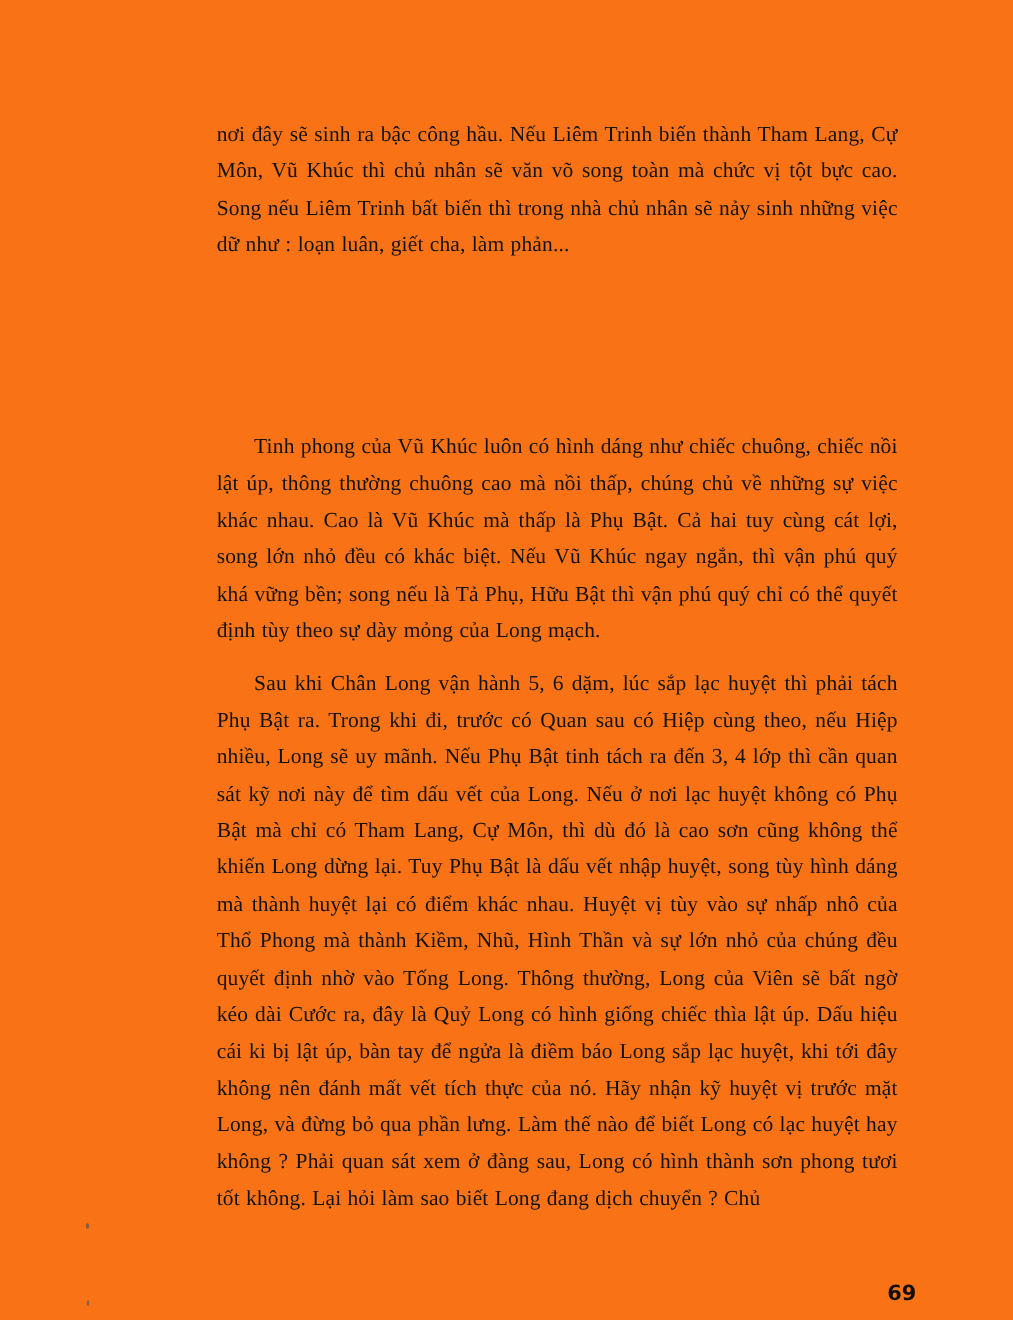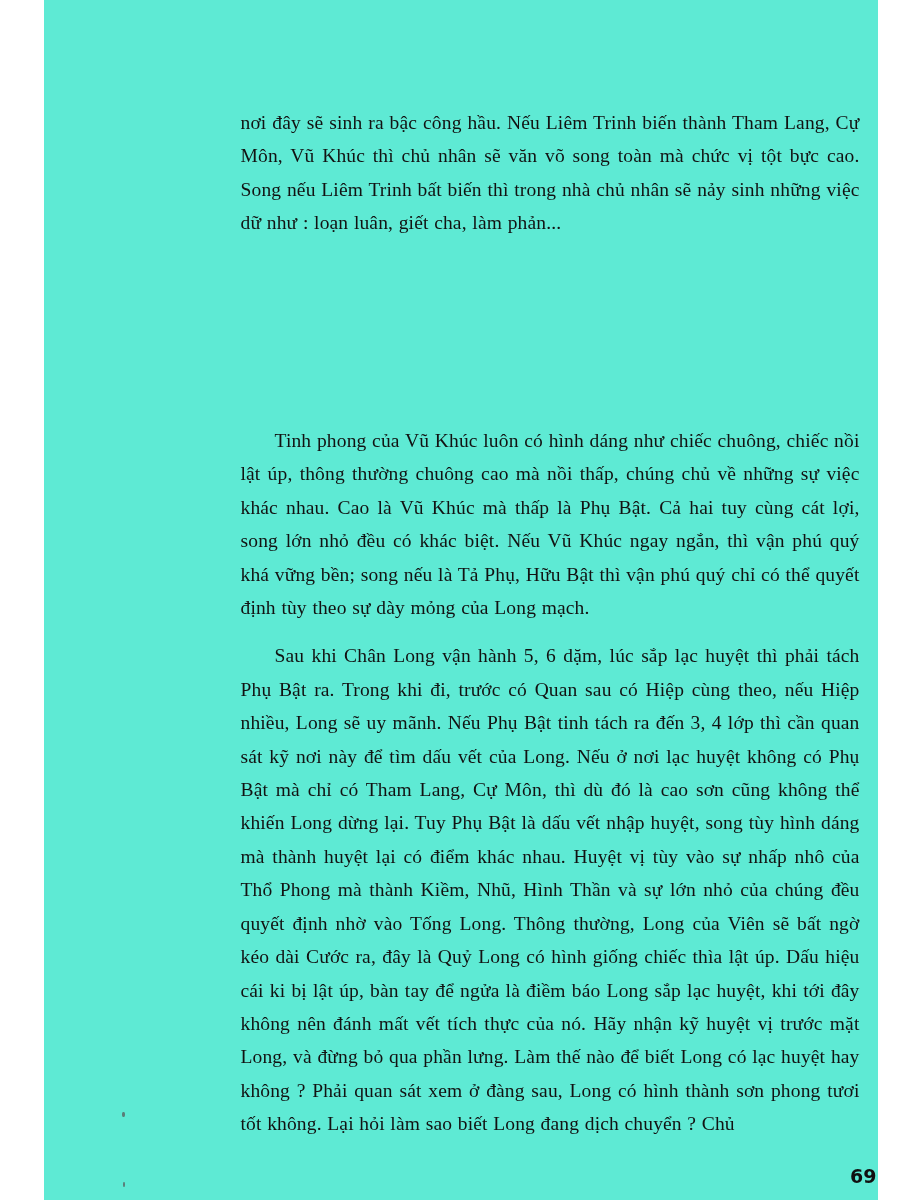--- a/index.html
+++ b/index.html
@@ -4,24 +4,24 @@
 <title>Scanned Book Page 69</title>
 <style>
   html, body {
     margin: 0;
     padding: 0;
     background: #ffffff;
   }
 
   #page {
     position: relative;
-    width: 834px;
+    width: 921px;
     height: 1200px;
     margin: 0 auto;
-    background: #5eead4;
+    background: #f97316;
     overflow: hidden;
     font-family: "Liberation Serif", "DejaVu Serif", serif;
     color: #111111;
   }
 
   
   .text-column {
     position: absolute;
     left: 197px;
     top: 0;
@@ -105,21 +105,21 @@
 
 <div id="page">
 
   <div class="text-column">
 
     <p class="para first">nơi đây sẽ sinh ra bậc công hầu. Nếu Liêm Trinh biến thành Tham Lang, Cự Môn, Vũ Khúc thì chủ nhân sẽ văn võ song toàn mà chức vị tột bực cao. Song nếu Liêm Trinh bất biến thì trong nhà chủ nhân sẽ nảy sinh những việc dữ như : loạn luân, giết cha, làm phản...</p>
 
   </div>
 
 
-  <div class="text-column" style="top:424px;">
+  <div class="text-column" style="top:390px;">
 
     <p class="para indent">Tinh phong của Vũ Khúc luôn có hình dáng như chiếc chuông, chiếc nồi lật úp, thông thường chuông cao mà nồi thấp, chúng chủ về những sự việc khác nhau. Cao là Vũ Khúc mà thấp là Phụ Bật. Cả hai tuy cùng cát lợi, song lớn nhỏ đều có khác biệt. Nếu Vũ Khúc ngay ngắn, thì vận phú quý khá vững bền; song nếu là Tả Phụ, Hữu Bật thì vận phú quý chỉ có thể quyết định tùy theo sự dày mỏng của Long mạch.</p>
 
     <p class="para indent">Sau khi Chân Long vận hành 5, 6 dặm, lúc sắp lạc huyệt thì phải tách Phụ Bật ra. Trong khi đi, trước có Quan sau có Hiệp cùng theo, nếu Hiệp nhiều, Long sẽ uy mãnh. Nếu Phụ Bật tinh tách ra đến 3, 4 lớp thì cần quan sát kỹ nơi này để tìm dấu vết của Long. Nếu ở nơi lạc huyệt không có Phụ Bật mà chỉ có Tham Lang, Cự Môn, thì dù đó là cao sơn cũng không thể khiến Long dừng lại. Tuy Phụ Bật là dấu vết nhập huyệt, song tùy hình dáng mà thành huyệt lại có điểm khác nhau. Huyệt vị tùy vào sự nhấp nhô của Thổ Phong mà thành Kiềm, Nhũ, Hình Thần và sự lớn nhỏ của chúng đều quyết định nhờ vào Tống Long. Thông thường, Long của Viên sẽ bất ngờ kéo dài Cước ra, đây là Quỷ Long có hình giống chiếc thìa lật úp. Dấu hiệu cái ki bị lật úp, bàn tay để ngửa là điềm báo Long sắp lạc huyệt, khi tới đây không nên đánh mất vết tích thực của nó. Hãy nhận kỹ huyệt vị trước mặt Long, và đừng bỏ qua phần lưng. Làm thế nào để biết Long có lạc huyệt hay không ? Phải quan sát xem ở đàng sau, Long có hình thành sơn phong tươi tốt không. Lại hỏi làm sao biết Long đang dịch chuyển ? Chủ</p>
 
   </div>
 
   <div class="page-number">69</div>
 
   <span class="speckle speckle-a"></span>

